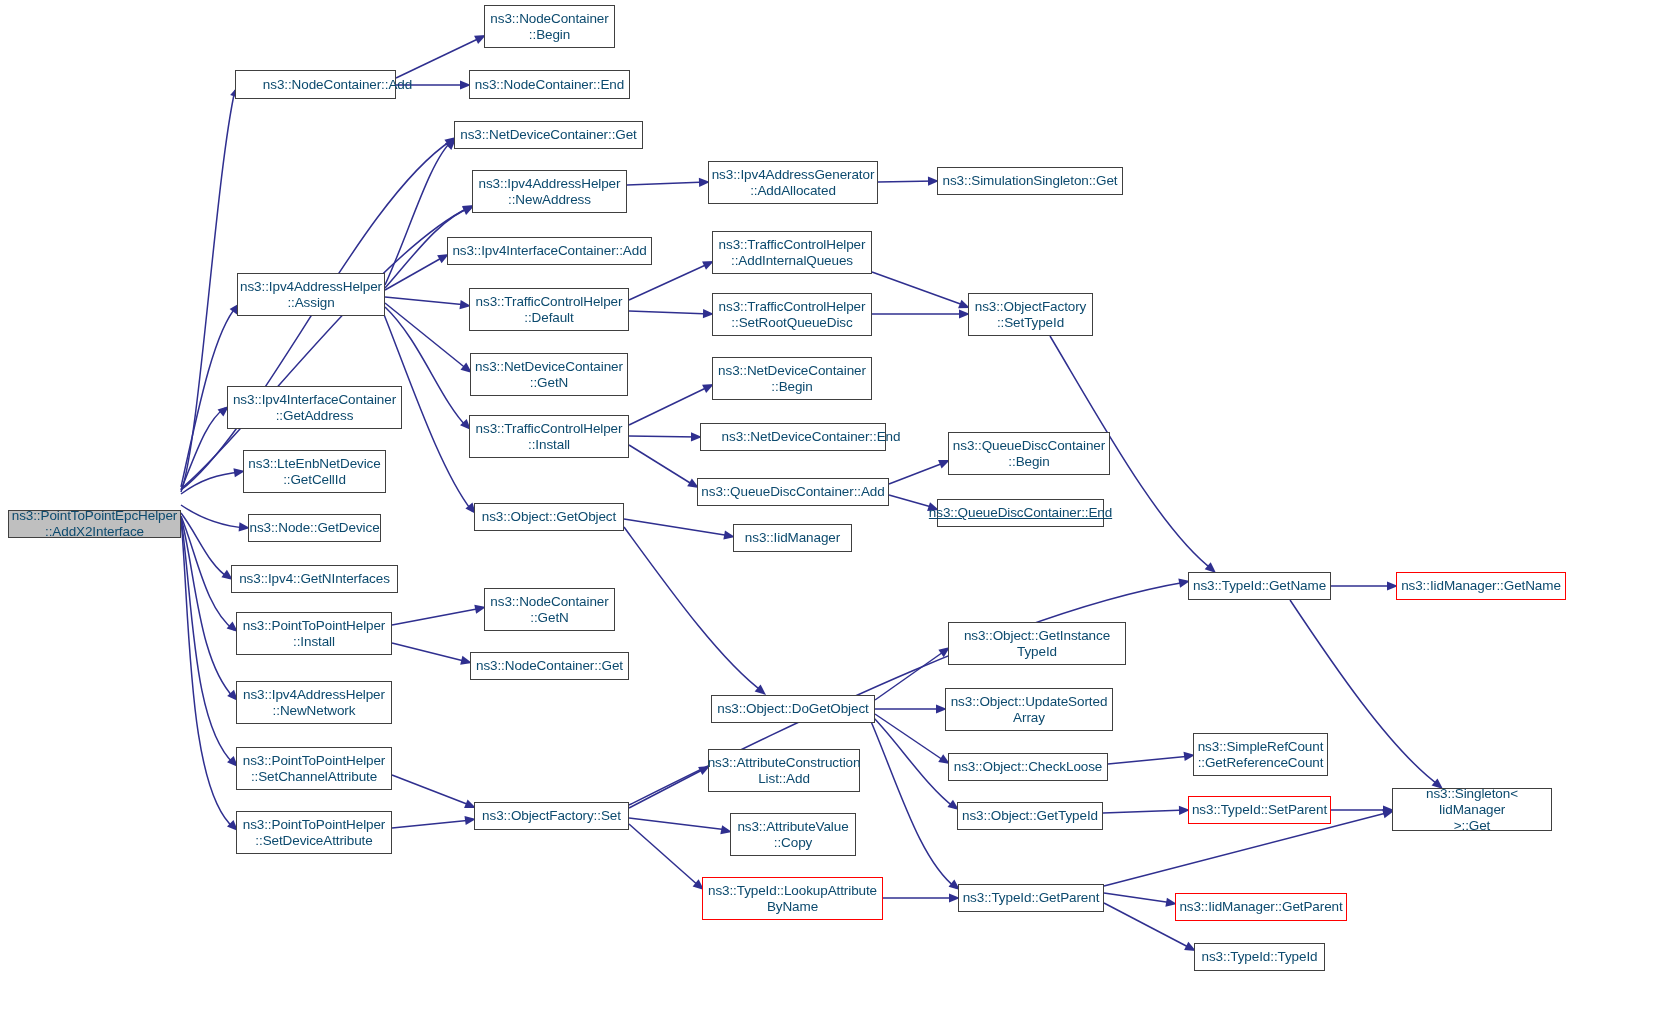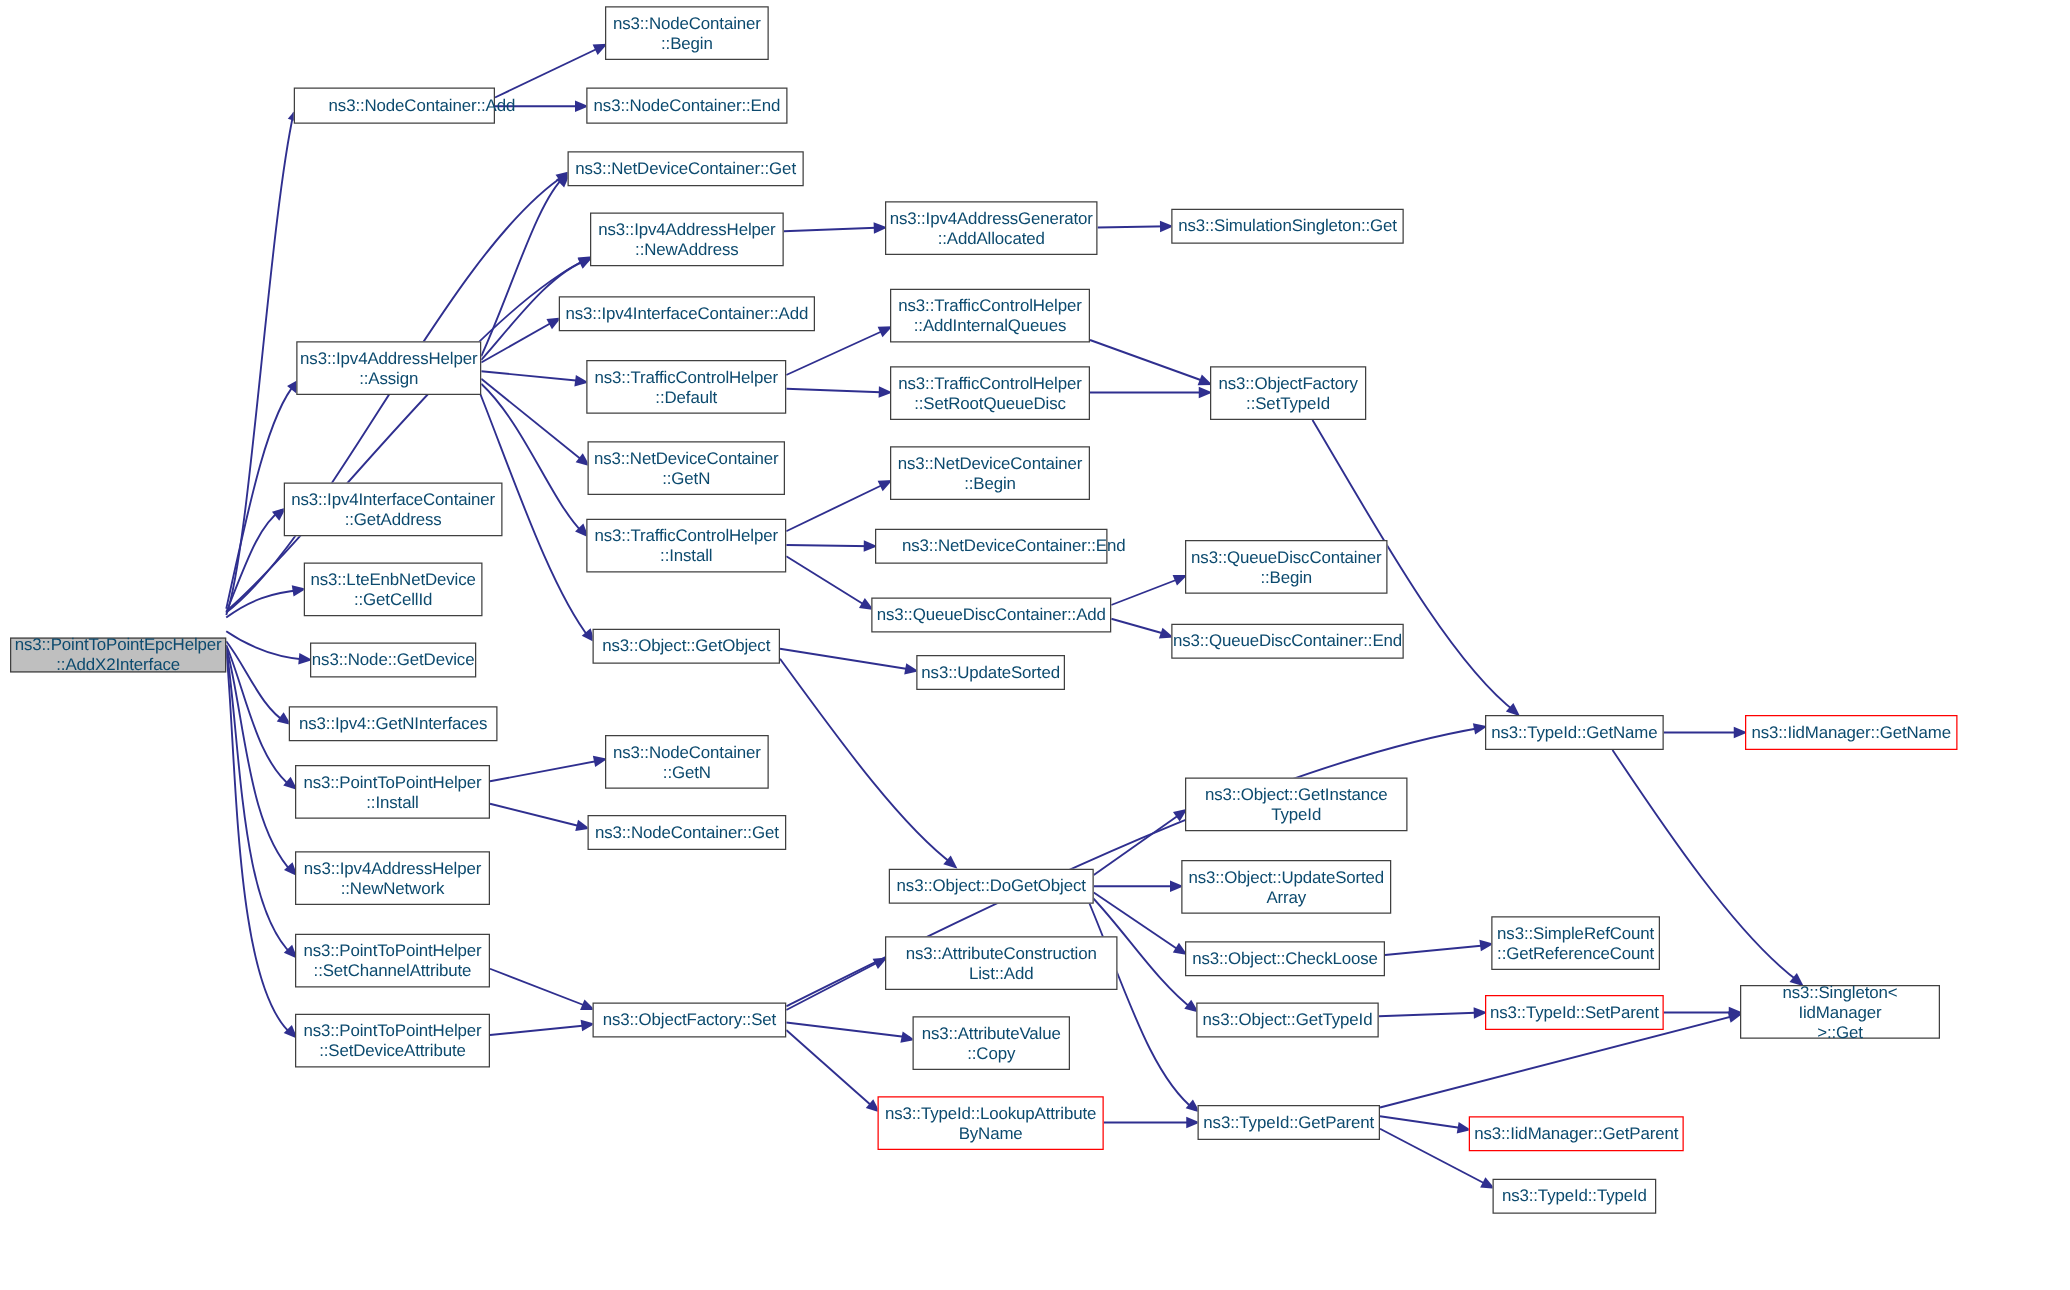--- a/index.html
+++ b/index.html
@@ -313,24 +313,24 @@
       <div class="node" style="left: 712px; top: 293px; width: 160px; height: 43px;">ns3::TrafficControlHelper
 ::SetRootQueueDisc</div>
       <div class="node" style="left: 968px; top: 293px; width: 125px; height: 43px;">ns3::ObjectFactory
 ::SetTypeId</div>
       <div class="node" style="left: 712px; top: 357px; width: 160px; height: 43px;">ns3::NetDeviceContainer
 ::Begin</div>
       <div class="node" style="left: 700px; top: 423px; width: 186px; height: 28px; padding-left: 40px;">ns3::NetDeviceContainer::End</div>
       <div class="node" style="left: 697px; top: 478px; width: 192px; height: 28px;">ns3::QueueDiscContainer::Add</div>
       <div class="node" style="left: 948px; top: 432px; width: 162px; height: 43px;">ns3::QueueDiscContainer
 ::Begin</div>
-      <div class="node" style="left: 937px; top: 499px; width: 186px; height: 28px;">ns3::QueueDiscContainer::End</div>
-      <div class="node" style="left: 733px; top: 524px; width: 119px; height: 28px;">ns3::UpdateSorted</div>
+      <div class="node" style="left: 937px; top: 499px; width: 167px; height: 28px; text-decoration: underline;">ns3::QueueDiscContainer::End</div>
+      <div class="node" style="left: 733px; top: 524px; width: 119px; height: 28px;">ns3::IidManager</div>
       <div class="node" style="left: 711px; top: 695px; width: 164px; height: 28px;">ns3::Object::DoGetObject</div>
-      <div class="node" style="left: 708px; top: 749px; width: 186px; height: 43px;">ns3::AttributeConstruction
+      <div class="node" style="left: 708px; top: 749px; width: 152px; height: 43px;">ns3::AttributeConstruction
 List::Add</div>
       <div class="node" style="left: 730px; top: 813px; width: 126px; height: 43px;">ns3::AttributeValue
 ::Copy</div>
       <div class="node red" style="left: 702px; top: 877px; width: 181px; height: 43px;">ns3::TypeId::LookupAttribute
 ByName</div>
       <div class="node" style="left: 1188px; top: 572px; width: 143px; height: 28px;">ns3::TypeId::GetName</div>
       <div class="node red" style="left: 1396px; top: 572px; width: 170px; height: 28px;">ns3::IidManager::GetName</div>
       <div class="node" style="left: 948px; top: 622px; width: 178px; height: 43px;">ns3::Object::GetInstance
 TypeId</div>
       <div class="node" style="left: 945px; top: 688px; width: 168px; height: 43px;">ns3::Object::UpdateSorted

